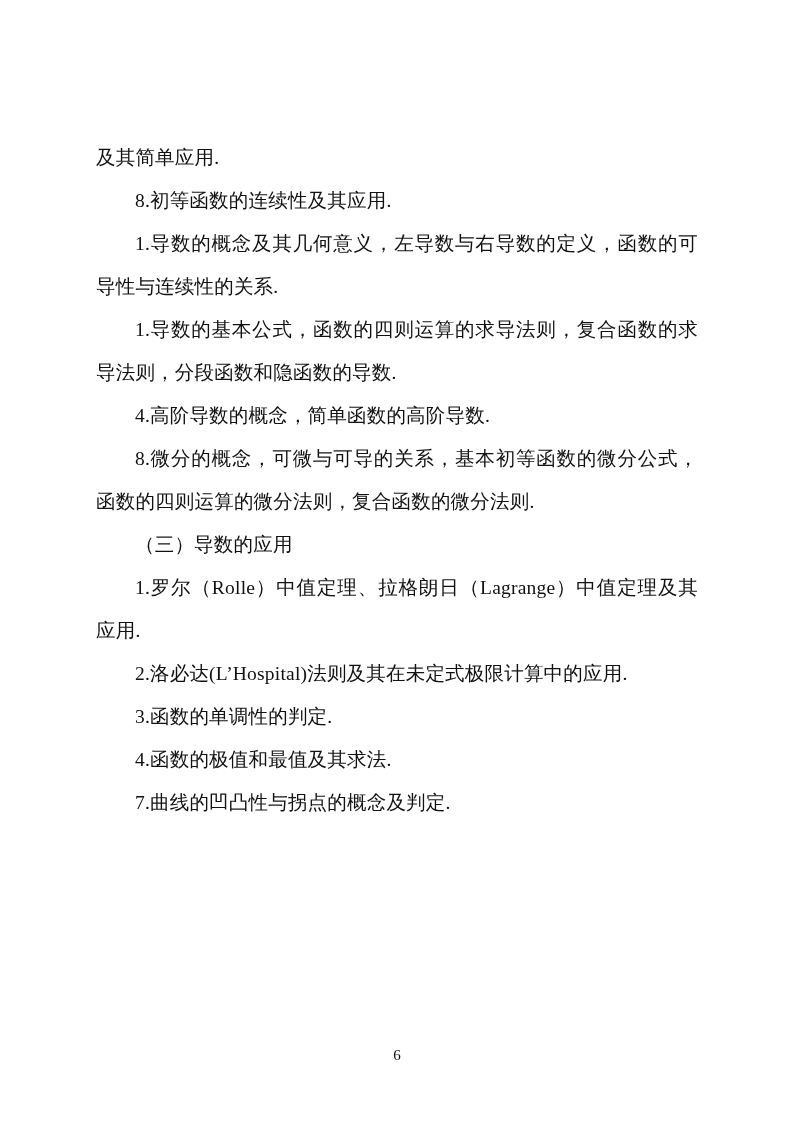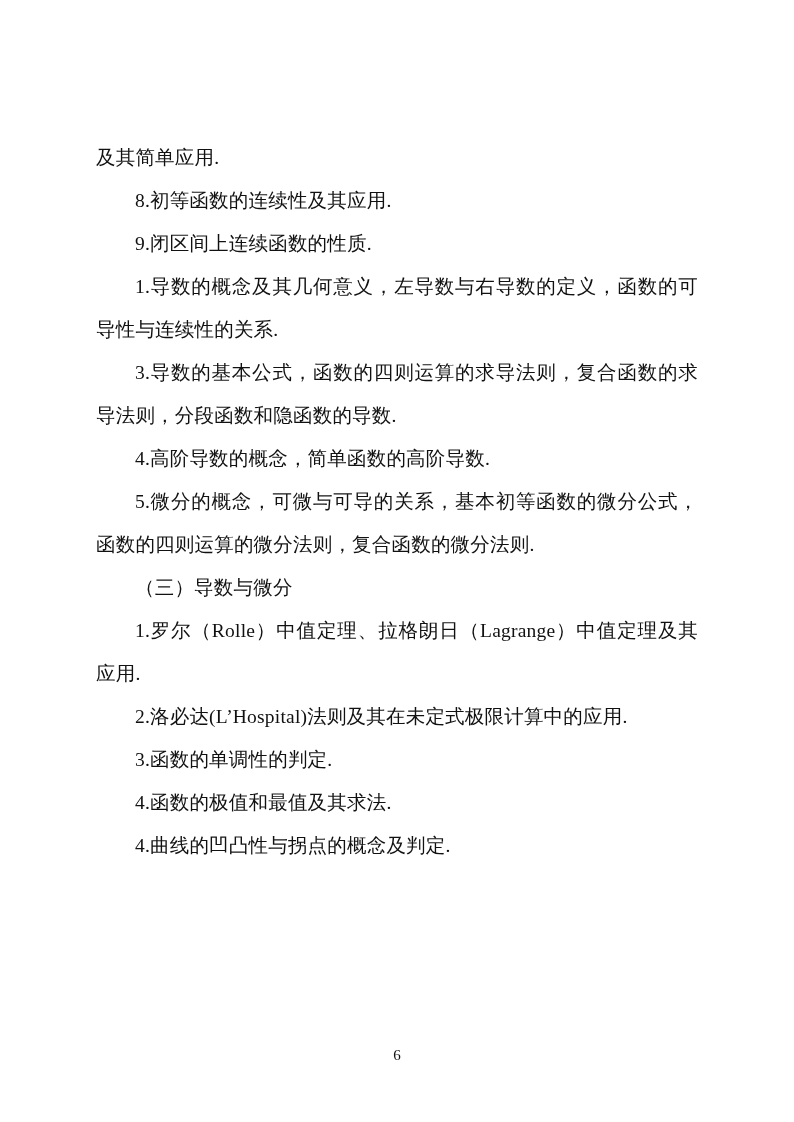--- a/index.html
+++ b/index.html
@@ -48,26 +48,25 @@
     color: #111111;
   }
 </style>
 </head>
 <body>
 
 <div class="page">
   <div class="content">
     <p class="para">及其简单应用.</p>
     <p class="para indent">8.初等函数的连续性及其应用.</p>
-    <p class="para indent">9.闭区间上连续函数的性质.</p>
     <p class="para indent">1.导数的概念及其几何意义，左导数与右导数的定义，函数的可导性与连续性的关系.</p>
-    <p class="para indent">3.导数的基本公式，函数的四则运算的求导法则，复合函数的求导法则，分段函数和隐函数的导数.</p>
+    <p class="para indent">1.导数的基本公式，函数的四则运算的求导法则，复合函数的求导法则，分段函数和隐函数的导数.</p>
     <p class="para indent">4.高阶导数的概念，简单函数的高阶导数.</p>
-    <p class="para indent">5.微分的概念，可微与可导的关系，基本初等函数的微分公式，函数的四则运算的微分法则，复合函数的微分法则.</p>
-    <p class="para indent">（三）导数与微分</p>
+    <p class="para indent">8.微分的概念，可微与可导的关系，基本初等函数的微分公式，函数的四则运算的微分法则，复合函数的微分法则.</p>
+    <p class="para indent">（三）导数的应用</p>
     <p class="para indent">1.罗尔（Rolle）中值定理、拉格朗日（Lagrange）中值定理及其应用.</p>
     <p class="para indent">2.洛必达(L’Hospital)法则及其在未定式极限计算中的应用.</p>
     <p class="para indent">3.函数的单调性的判定.</p>
     <p class="para indent">4.函数的极值和最值及其求法.</p>
-    <p class="para indent">4.曲线的凹凸性与拐点的概念及判定.</p>
+    <p class="para indent">7.曲线的凹凸性与拐点的概念及判定.</p>
   </div>
   <div class="page-number">6</div>
 </div>
 
 </body></html>

